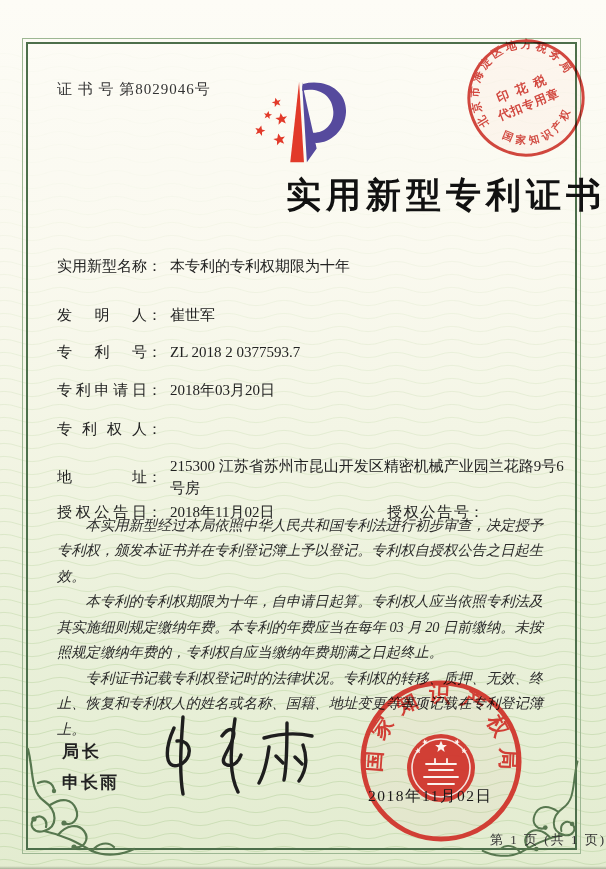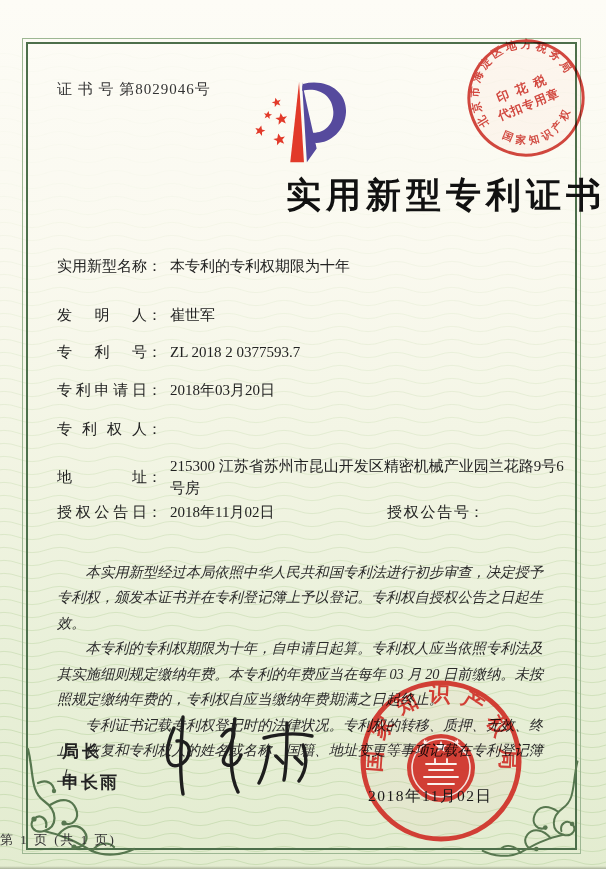--- a/index.html
+++ b/index.html
@@ -25,33 +25,33 @@
     position:absolute;left:0;top:172px;width:100%;text-align:right;
     font-size:35px;font-weight:bold;letter-spacing:5px;color:#111;
   }
   .frow{position:absolute;left:57px;display:flex;align-items:center;font-size:15px;line-height:1.45;}
   .flabel{display:inline-block;width:90px;text-align:justify;text-align-last:justify;flex:0 0 auto;color:#222;}
   .fcolon{flex:0 0 auto;margin-right:8px;color:#222;}
   .fvalue{color:#222;}
   .addr-val{width:400px;}
   .grant2{position:absolute;left:330px;top:0;display:flex;}
   .grant2 .flabel{width:82px;}
-  .paras{position:absolute;left:57px;top:560px;width:489px;}
+  .paras{position:absolute;left:57px;top:513px;width:489px;}
   .paras p{
     margin:0;text-indent:2em;font-size:14.3px;line-height:1.78;
     font-style:italic;color:#2a2a2a;
     font-family:"Liberation Serif","DejaVu Serif",serif;
   }
   .director-label{position:absolute;left:62px;top:740px;font-size:17px;font-weight:bold;letter-spacing:3px;color:#222;}
   .director-name{position:absolute;left:62px;top:771px;font-size:17px;font-weight:bold;letter-spacing:2px;color:#222;}
   .signature{position:absolute;left:152px;top:712px;width:172px;height:90px;}
   .seal{position:absolute;left:350px;top:676px;width:182px;height:174px;mix-blend-mode:multiply;opacity:.95;}
   .seal-date{position:absolute;left:368px;top:786px;font-size:15.5px;letter-spacing:1.5px;color:#1a1a1a;z-index:4;}
   .tax-stamp{position:absolute;left:460px;top:32px;width:132px;height:132px;transform:rotate(-22deg);mix-blend-mode:multiply;opacity:.9;z-index:4;}
-  .footer{position:absolute;left:0;top:831px;width:100%;text-align:left;font-size:13px;color:#333;letter-spacing:2px;}
+  .footer{position:absolute;left:0;top:831px;width:100%;text-align:right;font-size:13px;color:#333;letter-spacing:2px;}
   .ornament{position:absolute;z-index:2;}
   .orn-bl{left:14px;bottom:8px;width:132px;height:122px;}
   .orn-br{right:16px;bottom:6px;width:118px;height:112px;transform:scaleX(-1);}
   .photo-edge{position:absolute;left:0;right:0;bottom:0;height:3px;background:linear-gradient(180deg,rgba(0,0,0,0),rgba(60,70,50,.35));z-index:6;}
 </style>
 </head>
 <body>
 
 <svg id="waves" class="layer" width="606" height="869" xmlns="http://www.w3.org/2000/svg">
     <path d="M-10 56 q 14 -5.2, 28 0 q 14 5.2, 28 0 q 14 -5.2, 28 0 q 14 5.2, 28 0 q 14 -5.2, 28 0 q 14 5.2, 28 0 q 14 -5.2, 28 0 q 14 5.2, 28 0 q 14 -5.2, 28 0 q 14 5.2, 28 0 q 14 -5.2, 28 0 q 14 5.2, 28 0 q 14 -5.2, 28 0 q 14 5.2, 28 0 q 14 -5.2, 28 0 q 14 5.2, 28 0 q 14 -5.2, 28 0 q 14 5.2, 28 0 q 14 -5.2, 28 0 q 14 5.2, 28 0 q 14 -5.2, 28 0 q 14 5.2, 28 0 q 14 -5.2, 28 0 q 14 5.2, 28 0" fill="none" stroke="#b9d3a0" stroke-width="0.9" opacity="0.05"></path>

